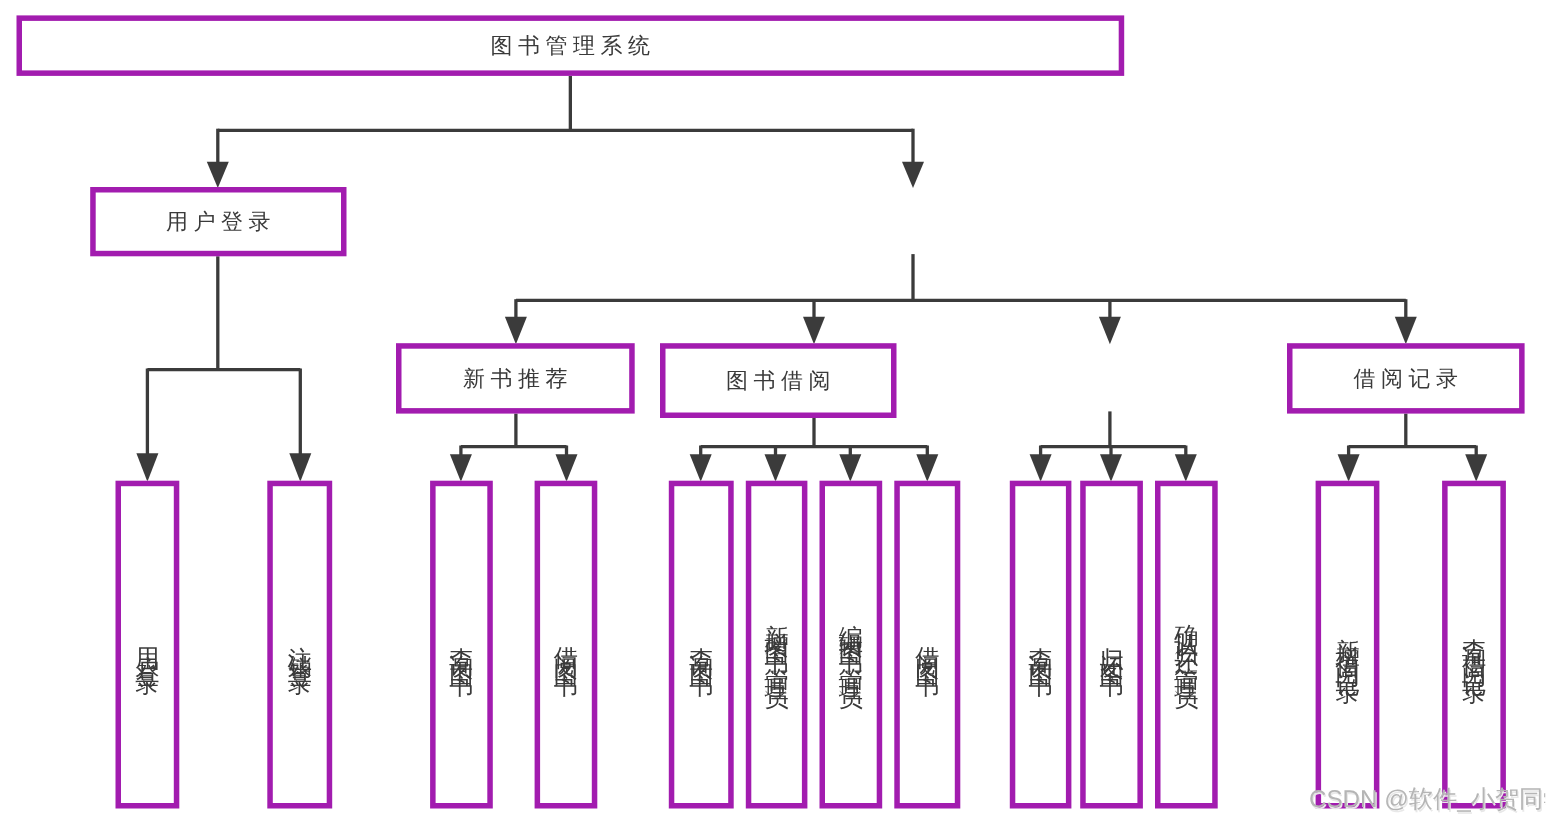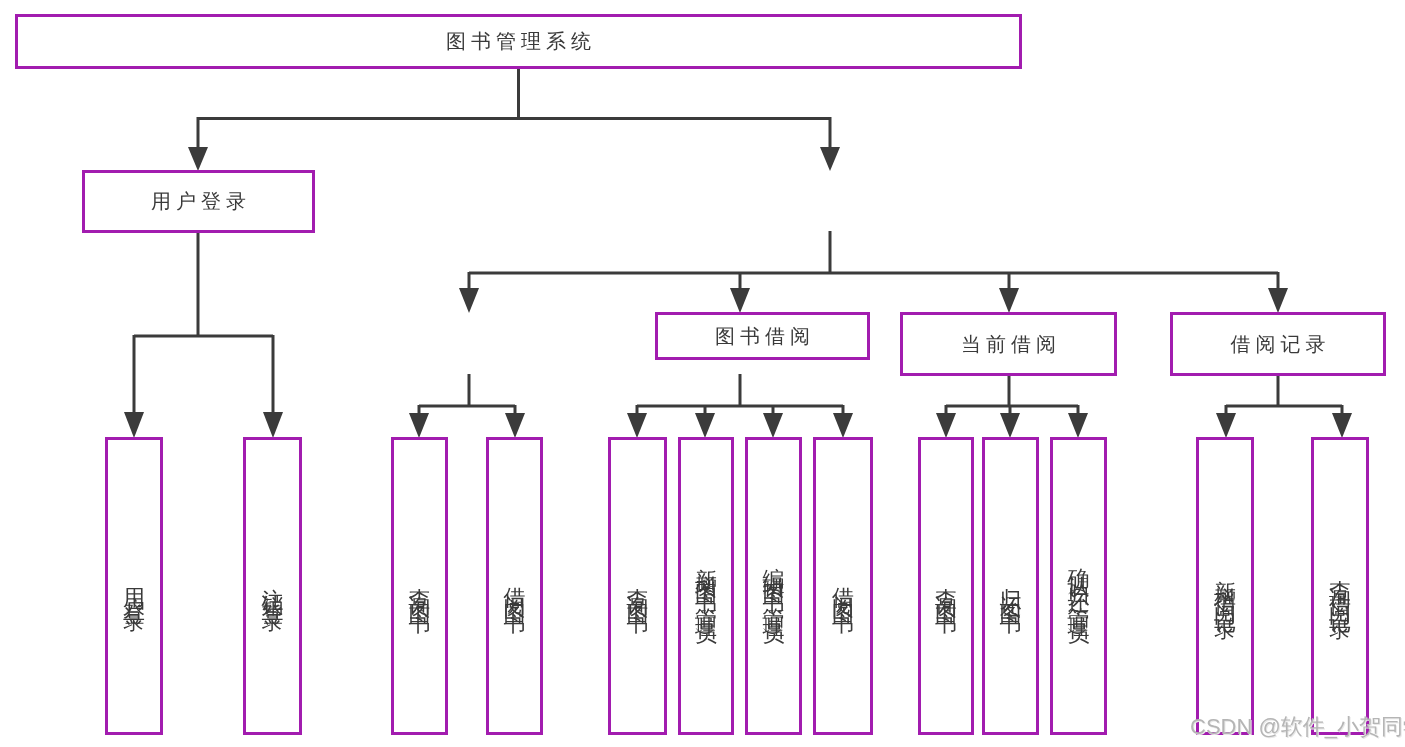--- a/index.html
+++ b/index.html
@@ -10,21 +10,21 @@
     background: #ffffff;
     font-family: "Liberation Sans", sans-serif;
     overflow: hidden;
   }
   #wires { position: absolute; left: 0; top: 0; width: 1405px; height: 747px; }
   #wires polyline { fill: none; stroke: #3b3b3b; stroke-width: 3; }
   #wires polygon  { fill: #3b3b3b; stroke: none; }
   .node {
     position: absolute;
     box-sizing: border-box;
-    border: 3px solid #a21caf;
+    border: 5px solid #a21caf;
     background: #ffffff;
     display: flex;
     align-items: center;
     justify-content: center;
     color: #3a3a3a;
   }
   .hnode span {
     font-size: 20px;
     letter-spacing: 5px;
     text-indent: 5px;
@@ -116,25 +116,25 @@
   </svg>
 
   <div class="node hnode" style="left:15px; top:14px; width:1007px; height:55px;">
     <span>图书管理系统</span>
   </div>
 
   <div class="node hnode" style="left:82px; top:170px; width:233px; height:63px;">
     <span>用户登录</span>
   </div>
 
-  <div class="node hnode" style="left:655px; top:312px; width:215px; height:48px;">
+  <div class="node hnode" style="left:360px; top:312px; width:217px; height:64px;">
+    <span>新书推荐</span>
+  </div>
+  <div class="node hnode" style="left:600px; top:312px; width:215px; height:68px;">
     <span>图书借阅</span>
-  </div>
-  <div class="node hnode" style="left:900px; top:312px; width:217px; height:64px;">
-    <span>当前借阅</span>
   </div>
   <div class="node hnode" style="left:1170px; top:312px; width:216px; height:64px;">
     <span>借阅记录</span>
   </div>
 
   <div class="node leaf" style="left:105px; top:437px; width:58px; height:298px;">
     <span>用户登录</span>
   </div>
   <div class="node leaf" style="left:243px; top:437px; width:59px; height:298px;">
     <span>注销登录</span>

